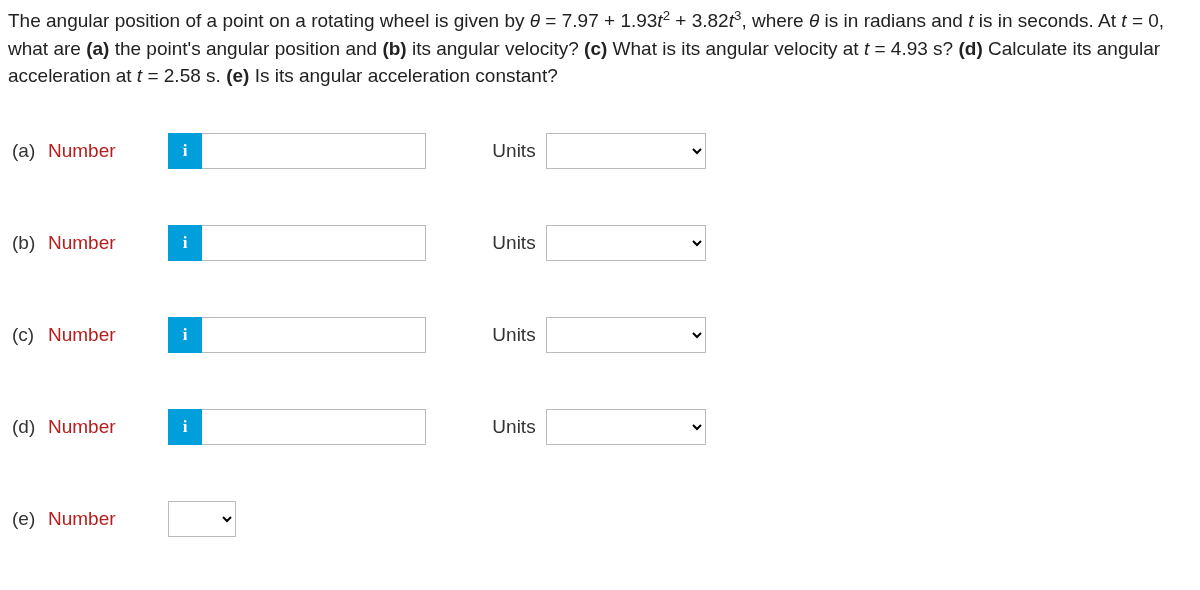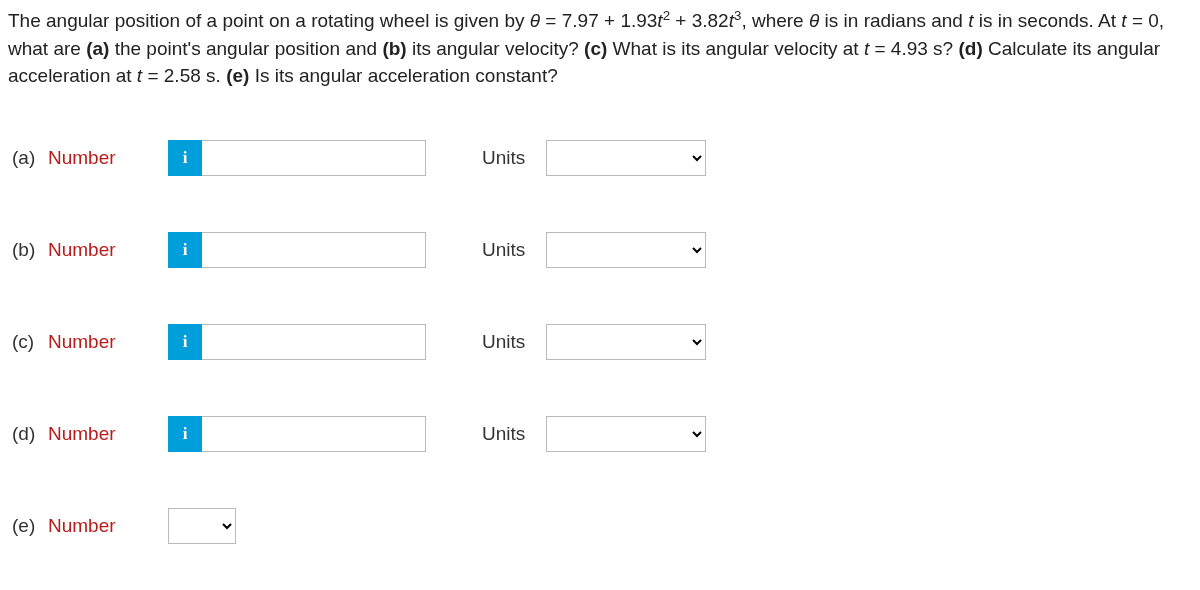--- a/index.html
+++ b/index.html
@@ -5,21 +5,21 @@
     * { box-sizing: border-box; margin: 0; padding: 0; }
     body {
       font-family: -apple-system, BlinkMacSystemFont, "Segoe UI", Arial, sans-serif;
       font-size: 19px;
       color: #222;
       padding: 6px 8px;
       background: #fff;
       line-height: 1.45;
     }
     .question {
-      margin-bottom: 30px;
+      margin-bottom: 23px;
     }
     .question i { font-style: italic; }
     .question .bold { font-weight: 700; }
     sup { font-size: 0.7em; vertical-align: super; }
     .answers {
       padding-left: 4px;
       padding-top: 20px;
     }
     .row {
       display: flex;
@@ -61,20 +61,21 @@
       height: 36px;
       border: 1px solid #bbb;
       border-left: none;
       padding: 4px 8px;
       font-size: 16px;
       outline: none;
     }
     .units-label {
       width: 64px;
       color: #333;
+      text-align: center;
     }
     .units-select {
       width: 160px;
       height: 36px;
       border: 1px solid #bbb;
       background: #fff;
       font-size: 15px;
       padding: 4px 8px;
       outline: none;
     }

